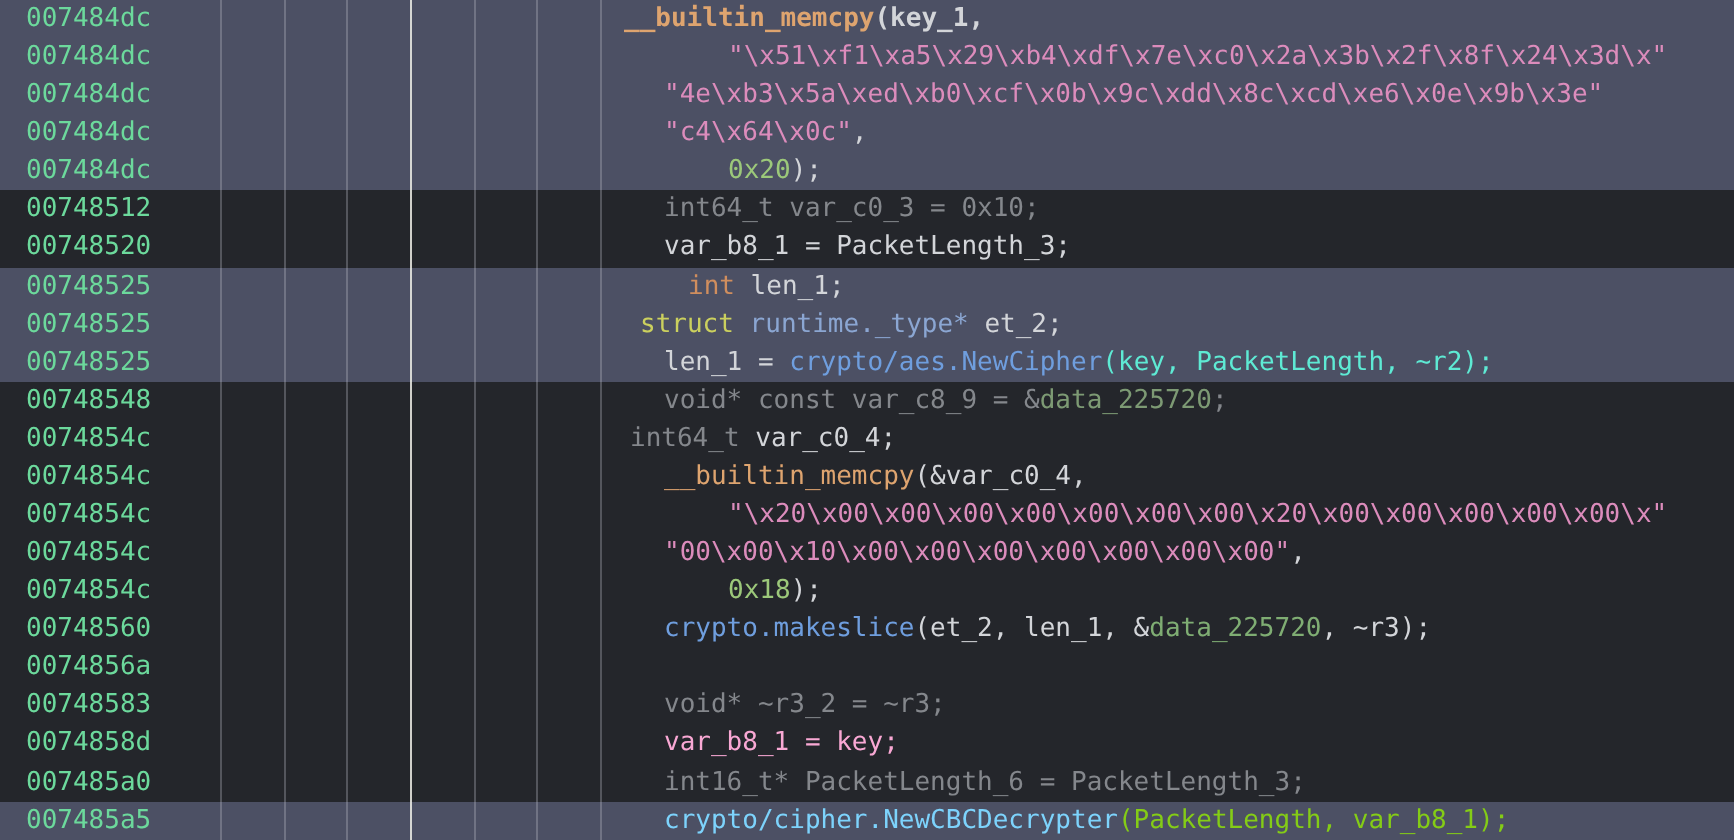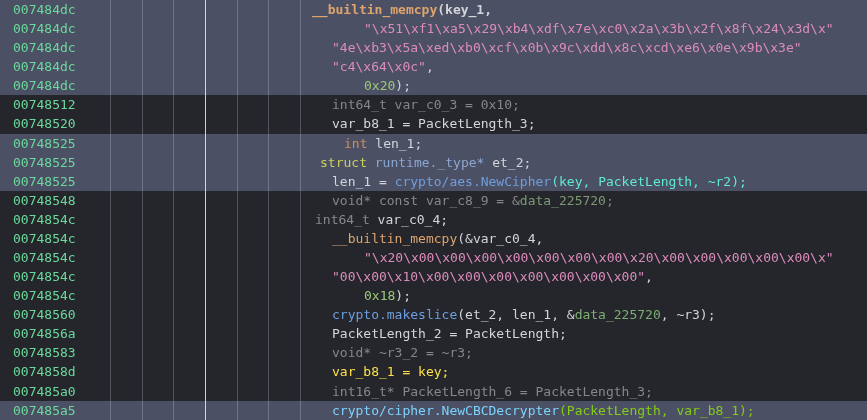--- a/index.html
+++ b/index.html
@@ -57,23 +57,23 @@
       <div class="row hl"><span class="addr">00748525</span><span class="code" style="left: 344px;"><span style="color: rgb(208, 142, 94);">int</span><span style="color: rgb(211, 213, 217);"> len_1;</span></span></div>
       <div class="row hl"><span class="addr">00748525</span><span class="code" style="left: 320px;"><span style="color: rgb(203, 208, 94);">struct</span><span style="color: rgb(211, 213, 217);"> </span><span style="color: rgb(139, 166, 210);">runtime._type*</span><span style="color: rgb(211, 213, 217);"> et_2;</span></span></div>
       <div class="row hl"><span class="addr">00748525</span><span class="code" style="left: 332px;"><span style="color: rgb(211, 213, 217);">len_1 = </span><span style="color: rgb(111, 158, 222);">crypto/aes.NewCipher</span><span style="color: #5eead4;">(key, PacketLength, ~r2);</span></span></div>
       <div class="row dark"><span class="addr">00748548</span><span class="code" style="left: 332px;"><span style="color: rgb(132, 135, 140);">void* const var_c8_9 = &amp;</span><span style="color: rgb(125, 154, 116);">data_225720</span><span style="color: rgb(132, 135, 140);">;</span></span></div>
       <div class="row dark"><span class="addr">0074854c</span><span class="code" style="left: 315px;"><span style="color: rgb(132, 135, 140);">int64_t</span><span style="color: rgb(211, 213, 217);"> var_c0_4;</span></span></div>
       <div class="row dark"><span class="addr">0074854c</span><span class="code" style="left: 332px;"><span style="color: rgb(222, 164, 111);">__builtin_memcpy</span><span style="color: rgb(211, 213, 217);">(&amp;var_c0_4,</span></span></div>
       <div class="row dark"><span class="addr">0074854c</span><span class="code" style="left: 364px;"><span style="color: rgb(220, 140, 188);">"\x20\x00\x00\x00\x00\x00\x00\x00\x20\x00\x00\x00\x00\x00\x"</span></span></div>
       <div class="row dark"><span class="addr">0074854c</span><span class="code" style="left: 332px;"><span style="color: rgb(220, 140, 188);">"00\x00\x10\x00\x00\x00\x00\x00\x00\x00"</span><span style="color: rgb(211, 213, 217);">,</span></span></div>
       <div class="row dark"><span class="addr">0074854c</span><span class="code" style="left: 364px;"><span style="color: rgb(156, 200, 122);">0x18</span><span style="color: rgb(211, 213, 217);">);</span></span></div>
       <div class="row dark"><span class="addr">00748560</span><span class="code" style="left: 332px;"><span style="color: rgb(111, 158, 222);">crypto.makeslice</span><span style="color: rgb(211, 213, 217);">(et_2, len_1, &amp;</span><span style="color: rgb(127, 173, 115);">data_225720</span><span style="color: rgb(211, 213, 217); margin-top: 48px;">, ~r3);</span></span></div>
-      <div class="row dark"><span class="addr">0074856a</span><span class="code" style="left: 332px;"><span style="color: rgb(211, 213, 217);">PacketLength_2 = PacketLength;</span></span></div>
+      <div class="row dark"><span class="addr">0074856a</span></div>
       <div class="row dark"><span class="addr">00748583</span><span class="code" style="left: 332px;"><span style="color: rgb(132, 135, 140);">void* ~r3_2 = ~r3;</span></span></div>
-      <div class="row dark"><span class="addr">0074858d</span><span class="code" style="left: 332px;"><span style="color: #fde047;">var_b8_1 = key;</span></span></div>
+      <div class="row dark"><span class="addr">0074858d</span><span class="code" style="left: 332px;"><span style="color: #f9a8d4;">var_b8_1 = key;</span></span></div>
       <div class="row dark"><span class="addr">007485a0</span><span class="code" style="left: 332px;"><span style="color: rgb(132, 135, 140);">int16_t* PacketLength_6 = PacketLength_3;</span></span></div>
       <div class="row hl"><span class="addr">007485a5</span><span class="code" style="left: 332px;"><span style="color: #7dd3fc;">crypto/cipher.NewCBCDecrypter</span><span style="color: #84cc16;">(PacketLength, var_b8_1);</span></span></div>
     </div>
   <div class="guides">
       <div class="guide" style="left: 110px;"></div>
       <div class="guide" style="left: 142px;"></div>
       <div class="guide" style="left: 173px;"></div>
       <div class="guide bright" style="left: 205px;"></div>
       <div class="guide" style="left: 237px;"></div>
       <div class="guide" style="left: 268px;"></div>

